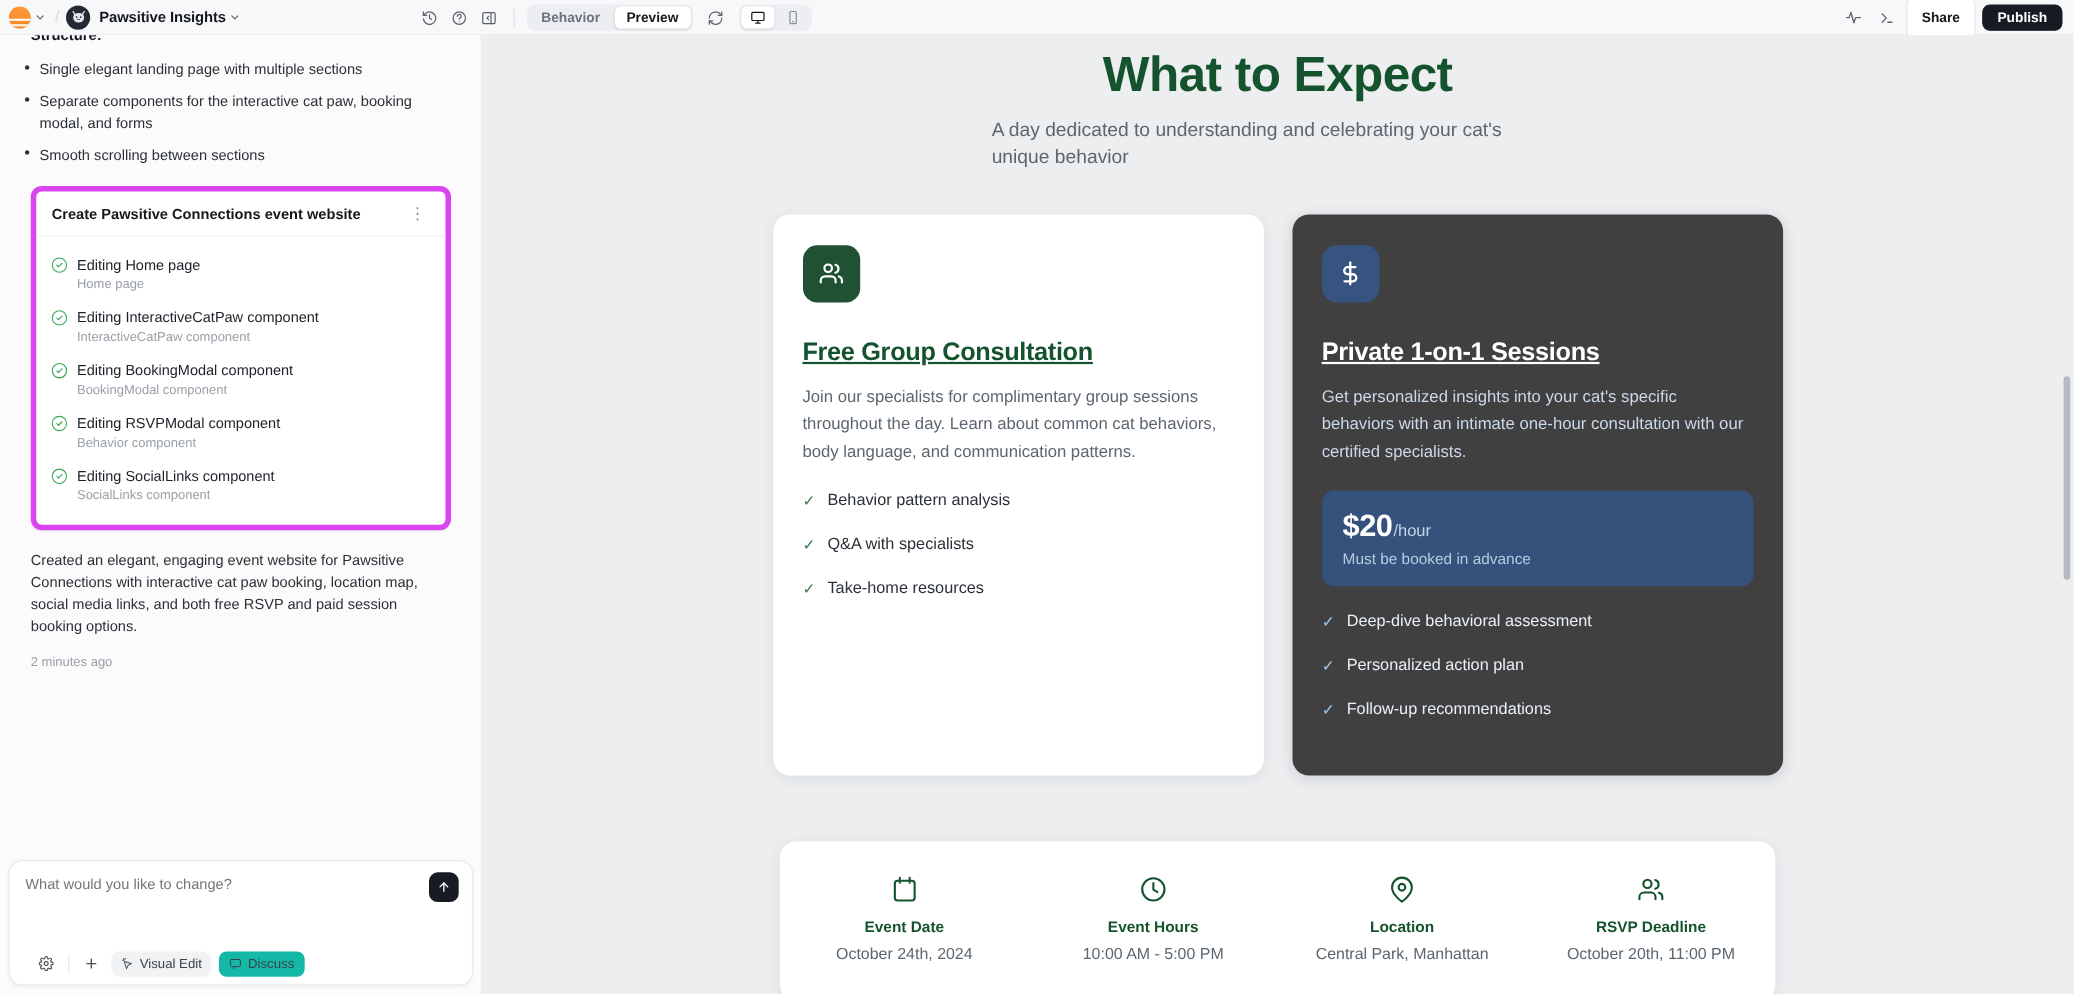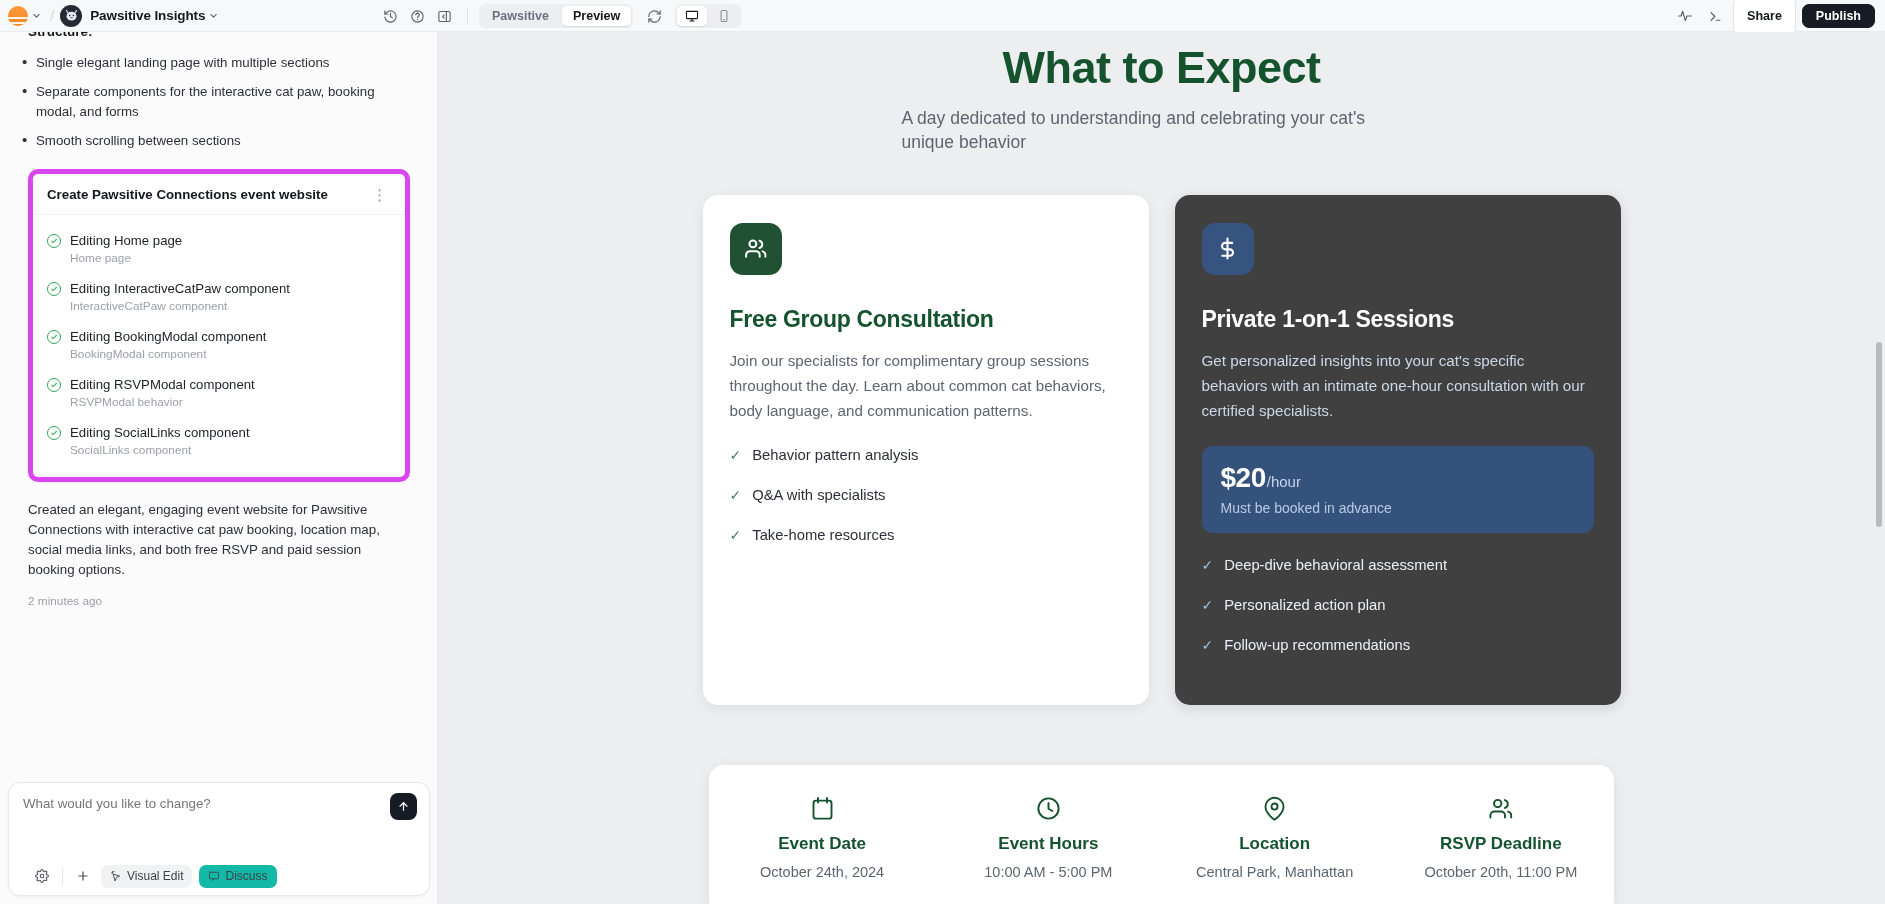--- a/index.html
+++ b/index.html
@@ -217,20 +217,21 @@
   }
   .tile {
     width: 52px; height: 52px; border-radius: 13px;
     display: flex; align-items: center; justify-content: center;
   }
   .tile-green { background: #1f5132; }
   .tile-blue { background: #36547f; }
   .card-h {
     font-size: 23px; font-weight: 700; letter-spacing: -0.3px;
     margin-top: 31px;
+    text-decoration: underline;
   }
   .card-light .card-h { color: #14532d; }
   .card-dark .card-h { color: #ffffff; }
   .card-p {
     font-size: 15.2px; line-height: 25px; margin-top: 15px;
   }
   .card-light .card-p { color: #5c6670; }
   .card-dark .card-p { color: #cbd8e8; }
 
   .feat-list { margin-top: 22px; list-style: none; }
@@ -253,21 +254,21 @@
   .price-per { font-size: 15px; color: #c4d4e8; margin-left: 1px; }
   .price-note { font-size: 14px; color: #b8cbe2; margin-top: 6px; }
 
   .infobar {
     margin: 60px auto 0 auto; width: 905px; background: #ffffff;
     border-radius: 15px; box-shadow: 0 3px 14px rgba(16,24,40,.07);
     display: flex; padding: 30px 0 34px 0;
   }
   .info-col { flex: 1; text-align: center; }
   .info-ico { display: flex; justify-content: center; color: #14532d; }
-  .info-label { margin-top: 12px; font-size: 17px; font-weight: 700; color: #14532d; }
+  .info-label { margin-top: 12px; font-size: 14px; font-weight: 700; color: #14532d; }
   .info-val { margin-top: 10px; font-size: 14.5px; color: #5c6670; }
 
   
   .pv-scroll {
     position: absolute; right: 3px; top: 310px; width: 6px; height: 185px;
     border-radius: 3px; background: #b6bbc2;
   }
 </style>
 </head>
 <body>
@@ -315,21 +316,21 @@
     </button>
     <button class="icon-btn">
       <svg width="15" height="15" viewBox="0 0 24 24" fill="none" stroke="currentColor" stroke-width="1.8" stroke-linecap="round" stroke-linejoin="round">
         <rect x="3" y="4" width="18" height="16" rx="2"></rect>
           <path d="M15 4v16"></path>
           <path d="M11.5 9.5L9 12l2.5 2.5"></path>
       </svg>
     </button>
     <div class="vdiv"></div>
     <div class="seg">
-      <div class="seg-item">Pawsitive</div>
+      <div class="seg-item">Behavior</div>
       <div class="seg-item active">Preview</div>
     </div>
     <button class="icon-btn" style="margin-left:6px">
       <svg width="15" height="15" viewBox="0 0 24 24" fill="none" stroke="currentColor" stroke-width="1.8" stroke-linecap="round" stroke-linejoin="round">
         <path d="M21 12a9 9 0 01-15.3 6.4L3 16"></path>
           <path d="M3 12a9 9 0 0115.3-6.4L21 8"></path>
           <path d="M21 3v5h-5"></path>
           <path d="M3 21v-5h5"></path>
       </svg>
     </button>
@@ -415,21 +416,21 @@
           </span>
         </div>
         <div class="step">
           <span class="check">
             <svg width="8" height="8" viewBox="0 0 12 12" fill="none">
                 <path d="M2.5 6.2L4.8 8.4L9.5 3.6" stroke="#34a853" stroke-width="1.6" stroke-linecap="round" stroke-linejoin="round"></path>
               </svg>
           </span>
           <span class="step-text">
             <span class="step-main">Editing RSVPModal component</span>
-            <span class="step-sub">RSVPModal behavior</span>
+            <span class="step-sub">Behavior component</span>
           </span>
         </div>
         <div class="step">
           <span class="check">
             <svg width="8" height="8" viewBox="0 0 12 12" fill="none">
                 <path d="M2.5 6.2L4.8 8.4L9.5 3.6" stroke="#34a853" stroke-width="1.6" stroke-linecap="round" stroke-linejoin="round"></path>
               </svg>
           </span>
           <span class="step-text">
             <span class="step-main">Editing SocialLinks component</span>

